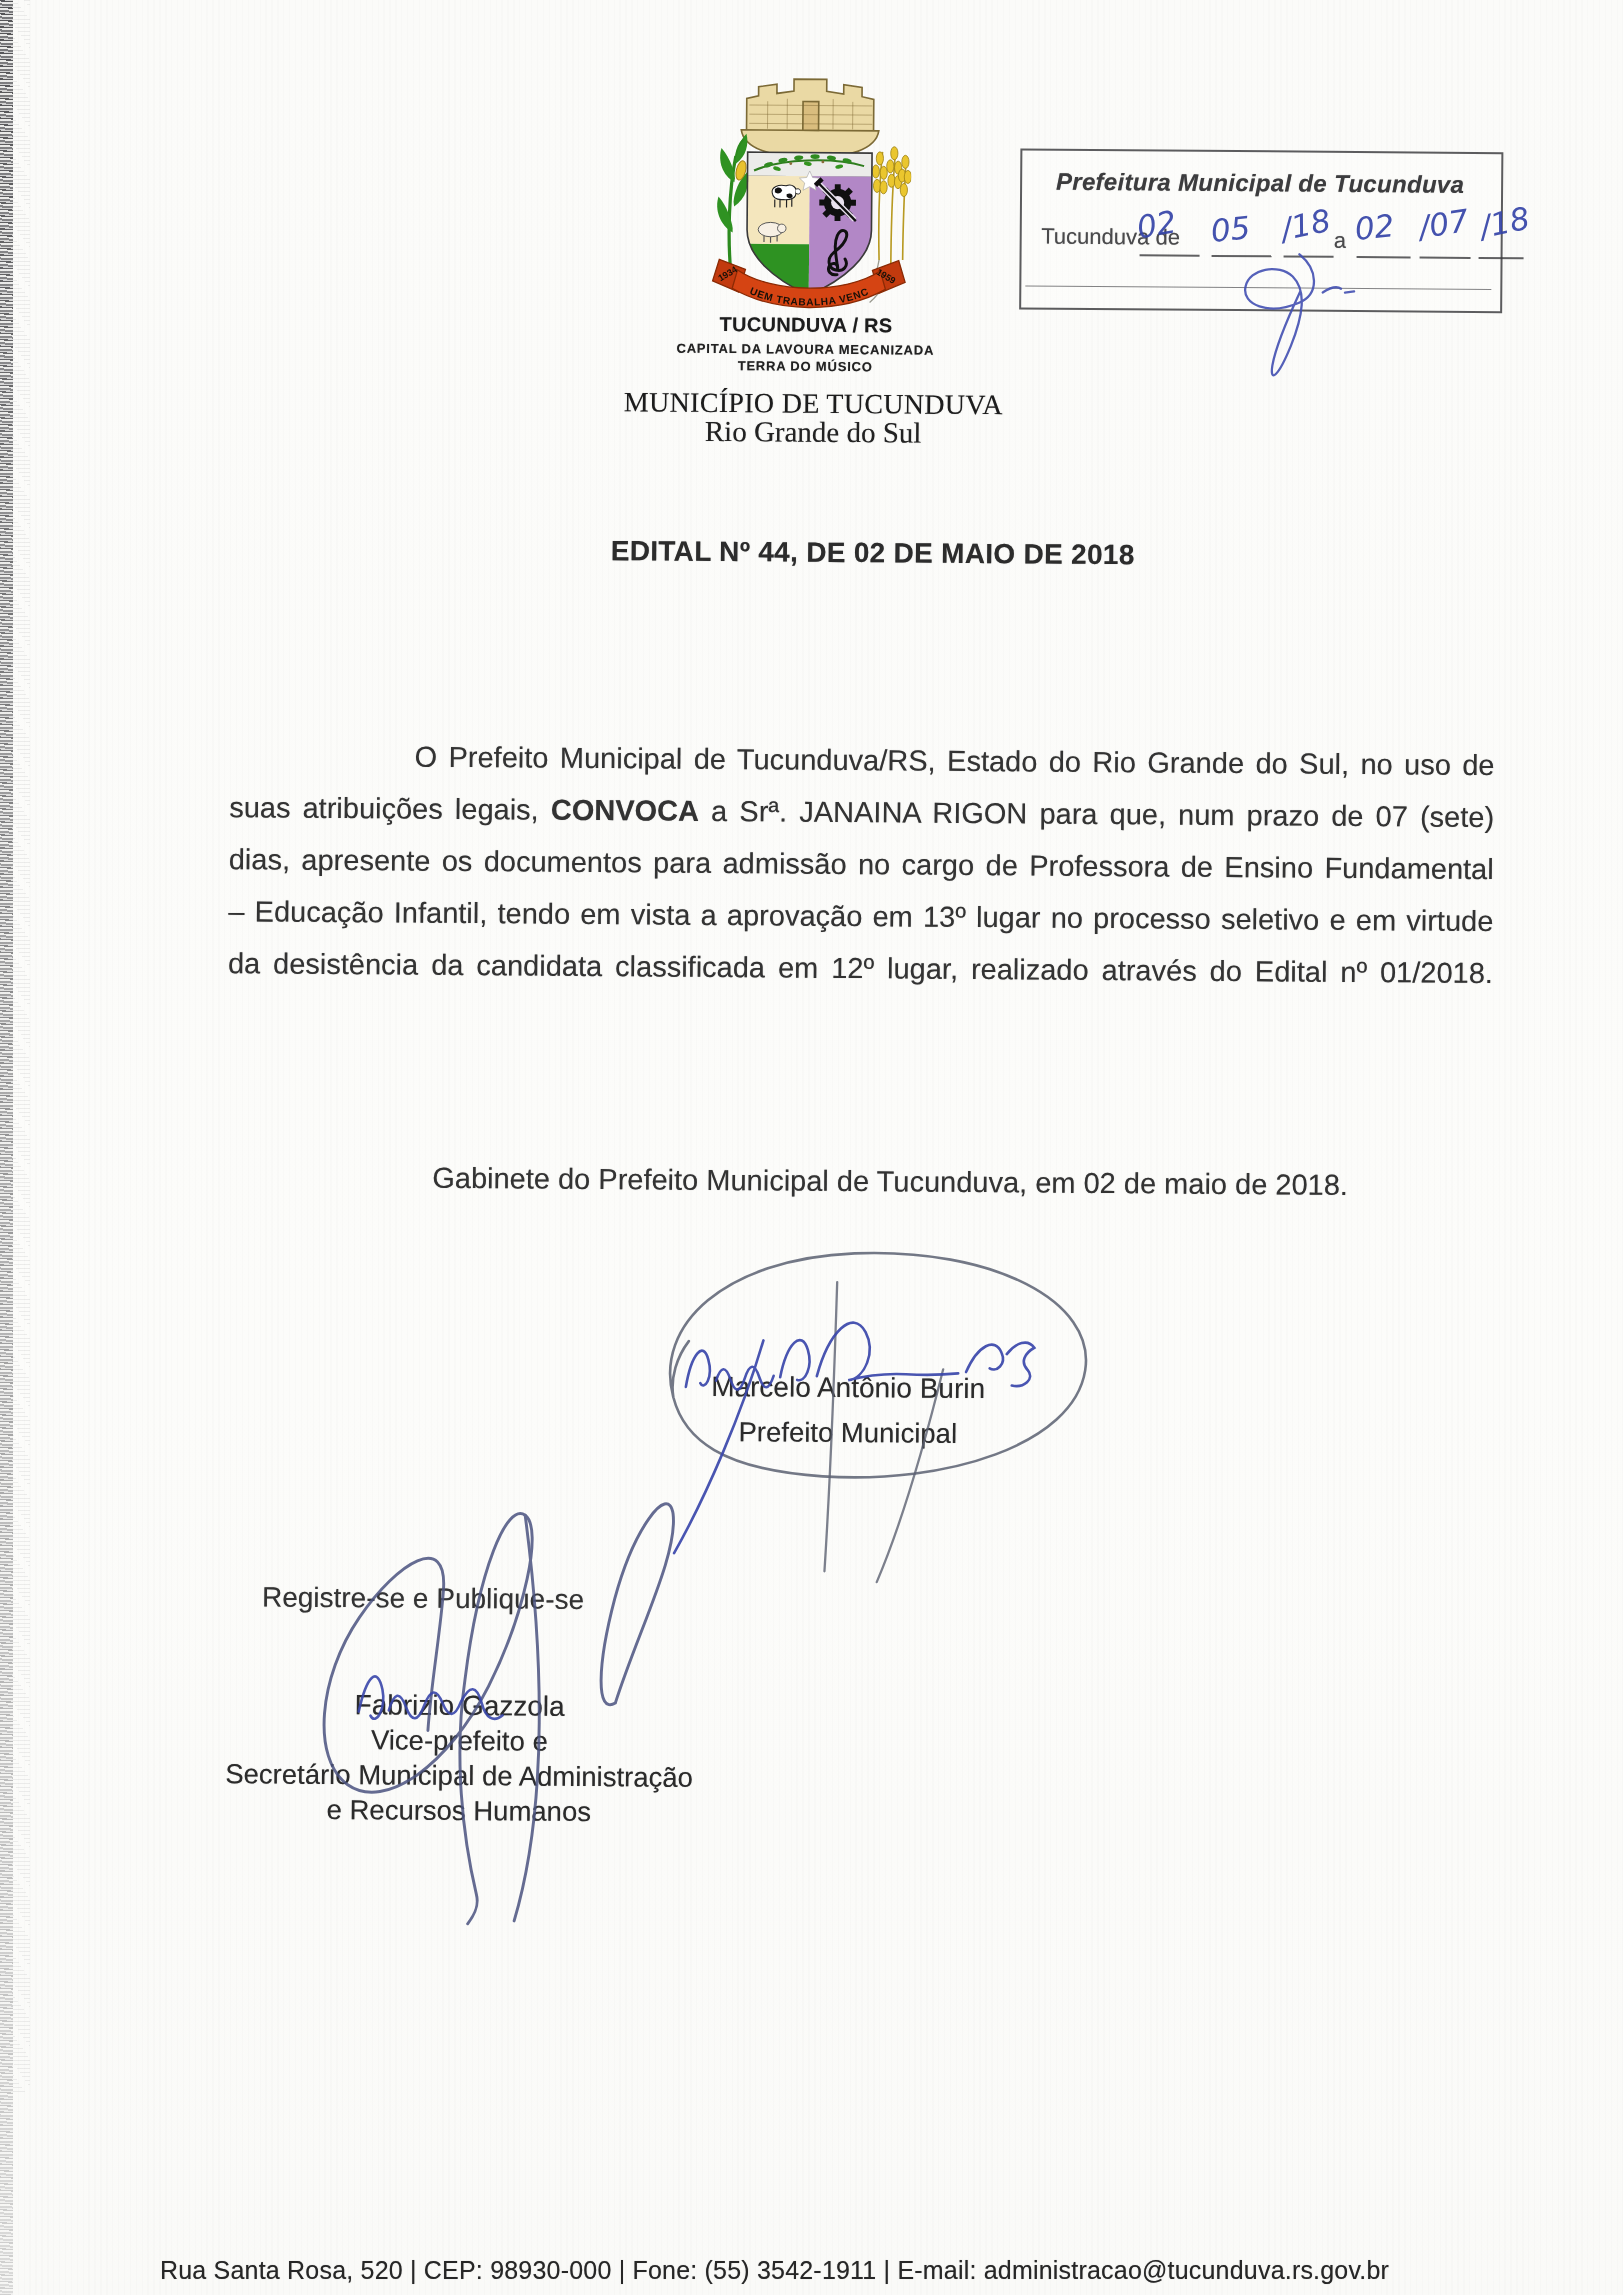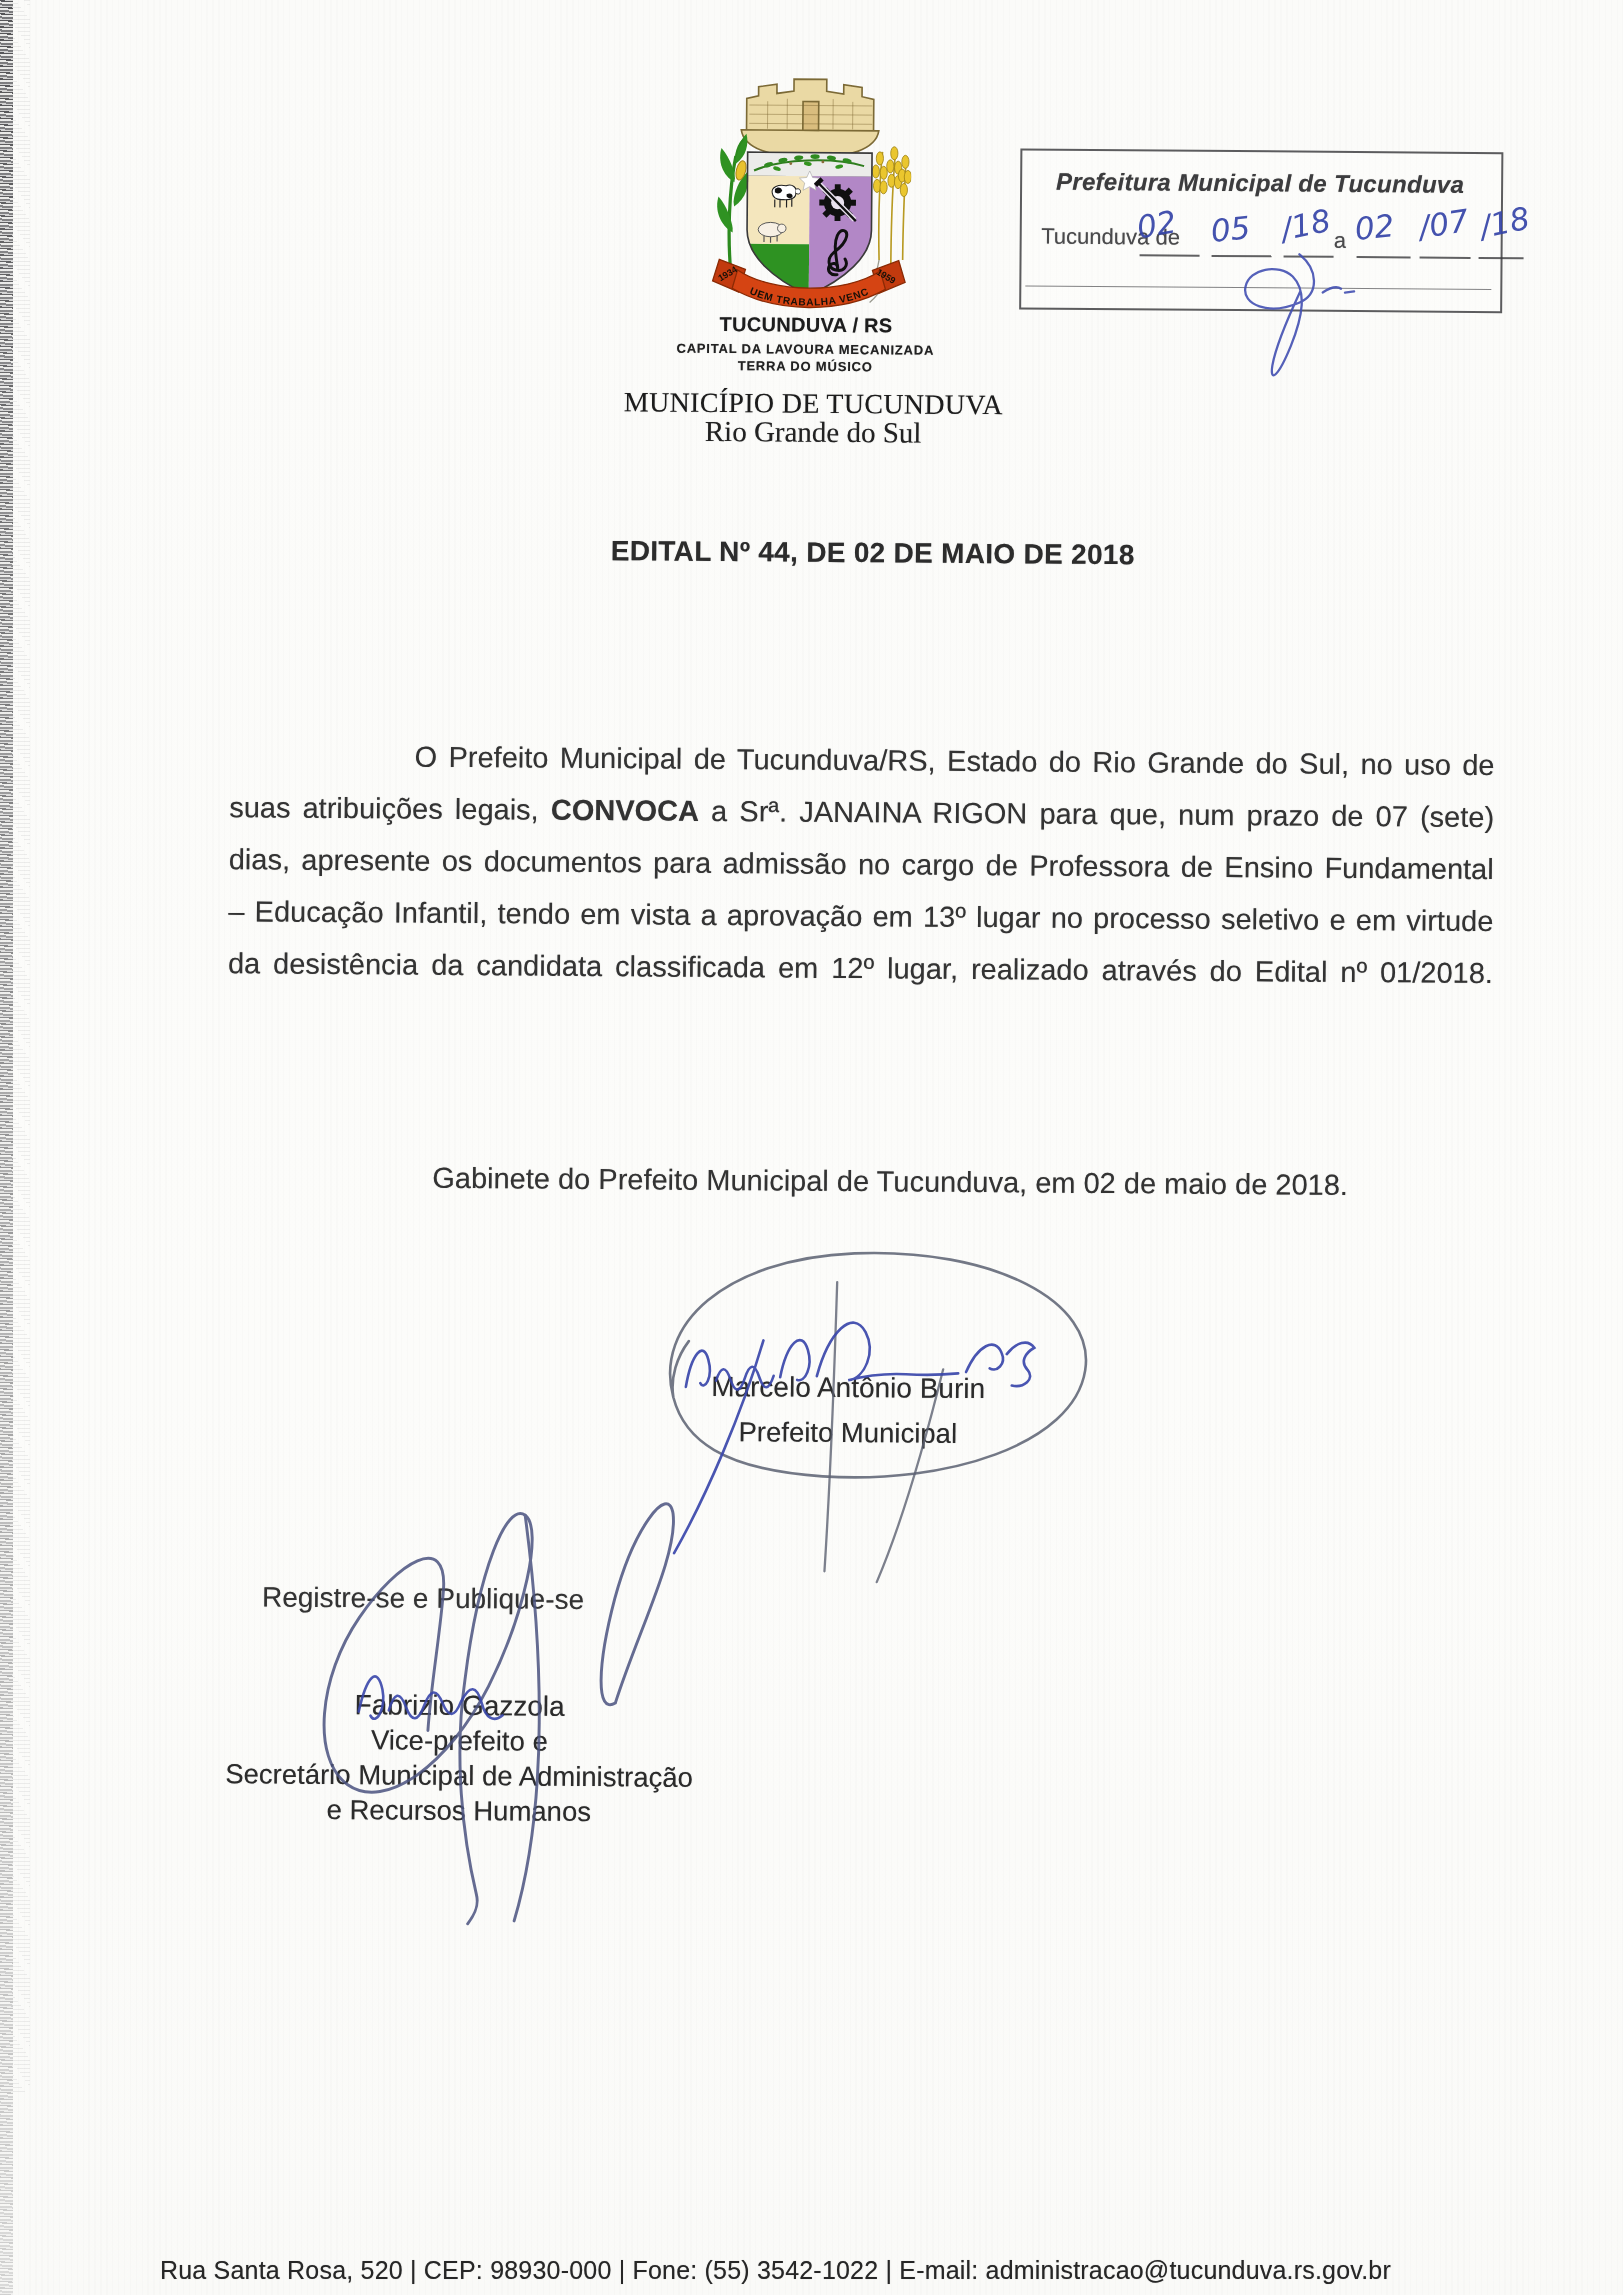--- a/index.html
+++ b/index.html
@@ -293,16 +293,16 @@
         </g>
         <g stroke="#3a47ab" stroke-width="4" opacity=".9">
           <path d="M 566 2612 C 578 2556 594 2542 602 2578 C 608 2608 592 2634 584 2618"></path>
           <path d="M 612 2610 Q 624 2568 638 2604 T 666 2602 T 694 2598 T 722 2596 Q 742 2556 754 2598 C 760 2620 772 2628 786 2616"></path>
         </g>
       </g>
     </svg>
 
   </div>
 
-  <div class="abs scan" id="footer-line">Rua Santa Rosa, 520 | CEP: 98930-000 | Fone: (55) 3542-1022  | E-mail: administracao@tucunduva.rs.gov.br</div>
+  <div class="abs scan" id="footer-line">Rua Santa Rosa, 520 | CEP: 98930-000 | Fone: (55) 3542-1911  | E-mail: administracao@tucunduva.rs.gov.br</div>
 
 </div>
 
 
 </body></html>

